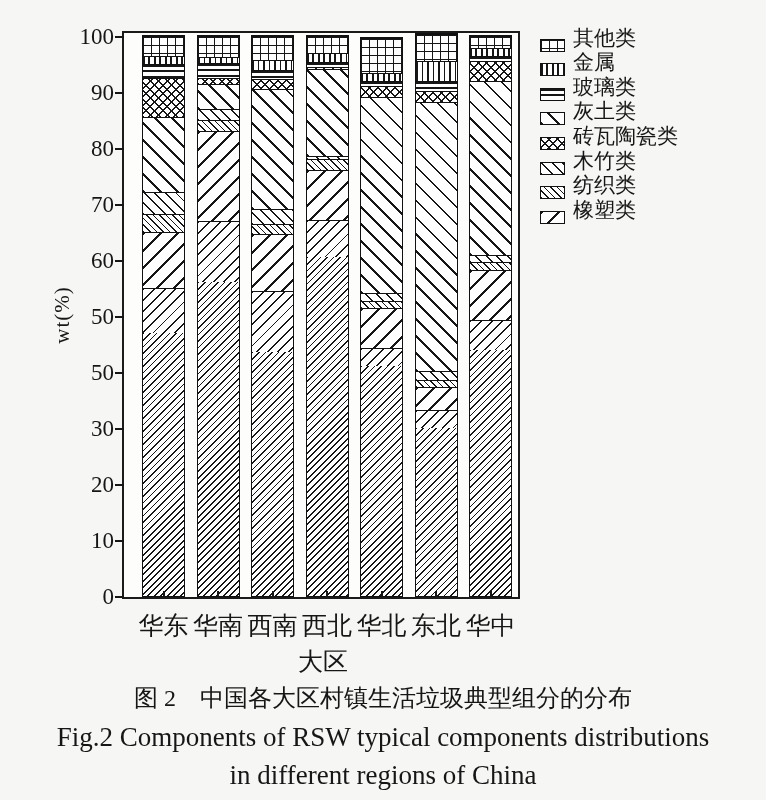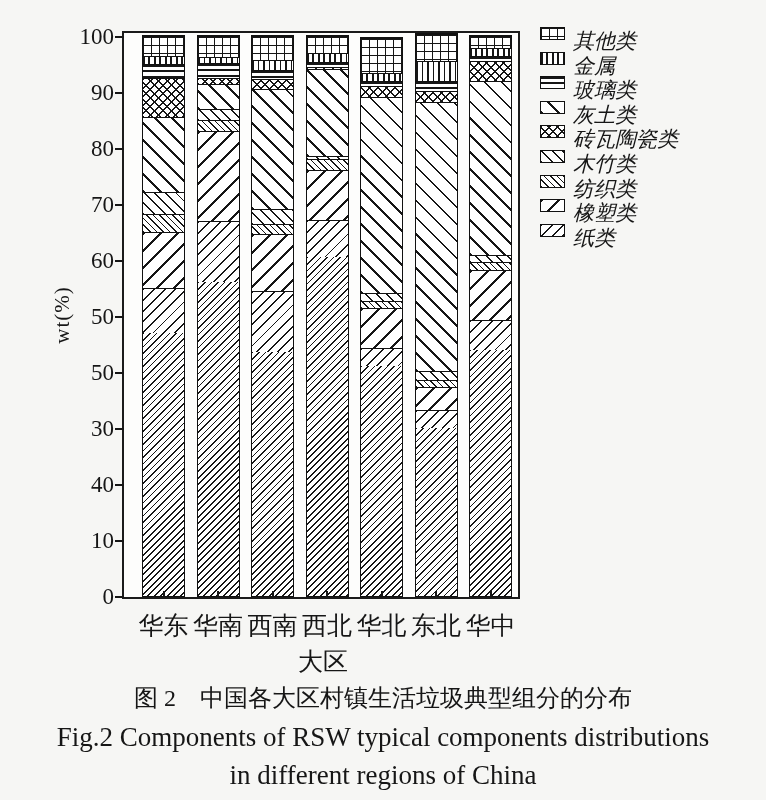--- a/index.html
+++ b/index.html
@@ -52,21 +52,21 @@
   .xtick-label{
     position:absolute;top:576px;width:70px;margin-left:-35px;text-align:center;
     font-size:25px;
   }
   #x-axis-title{
     position:absolute;left:0;top:612px;width:398px;text-align:center;font-size:25px;
   }
 
   
   #legend{position:absolute;left:540px;top:27px;}
-  .legend-item{display:flex;align-items:flex-start;height:24.6px;font-style:italic;}
+  .legend-item{display:flex;align-items:flex-end;height:24.6px;}
   .legend-swatch{
     width:25px;height:13px;box-sizing:border-box;border:1.4px solid #111;
     background-color:#fff;margin-right:8px;flex:0 0 auto;
   }
   .legend-label{font-size:21px;white-space:nowrap;}
 
   
   .caption{position:absolute;left:0;width:766px;text-align:center;}
   #caption-zh{top:682px;font-size:24px;}
   #caption-en1{top:722px;font-size:27px;}
@@ -79,21 +79,21 @@
 
   <div id="plot">
 
     <div id="y-axis-title">wt(%)</div>
     <div id="x-axis-title">大区</div>
   <div class="ytick-mark" style="bottom: -1px;"></div>
       <div class="ytick-label" style="bottom: -13px;">0</div>
       <div class="ytick-mark" style="bottom: 55px;"></div>
       <div class="ytick-label" style="bottom: 43px;">10</div>
       <div class="ytick-mark" style="bottom: 111px;"></div>
-      <div class="ytick-label" style="bottom: 99px;">40</div>
+      <div class="ytick-label" style="bottom: 99px;">20</div>
       <div class="ytick-mark" style="bottom: 167px;"></div>
       <div class="ytick-label" style="bottom: 155px;">30</div>
       <div class="ytick-mark" style="bottom: 223px;"></div>
       <div class="ytick-label" style="bottom: 211px;">50</div>
       <div class="ytick-mark" style="bottom: 279px;"></div>
       <div class="ytick-label" style="bottom: 267px;">50</div>
       <div class="ytick-mark" style="bottom: 335px;"></div>
       <div class="ytick-label" style="bottom: 323px;">60</div>
       <div class="ytick-mark" style="bottom: 391px;"></div>
       <div class="ytick-label" style="bottom: 379px;">70</div>
@@ -230,23 +230,19 @@
         <span class="legend-label">木竹类</span>
       </div>
       <div class="legend-item">
         <span class="legend-swatch pat-textile"></span>
         <span class="legend-label">纺织类</span>
       </div>
       <div class="legend-item">
         <span class="legend-swatch pat-rubber_plastic"></span>
         <span class="legend-label">橡塑类</span>
       </div>
-      <div class="legend-item">
-        <span class="legend-swatch pat-paper"></span>
-        <span class="legend-label">纸类</span>
-      </div>
     </div>
 
   <div id="caption-zh" class="caption">图 2　中国各大区村镇生活垃圾典型组分的分布</div>
   <div id="caption-en1" class="caption">Fig.2   Components of RSW typical components distributions</div>
   <div id="caption-en2" class="caption">in different regions of China</div>
 
 </div>
 
 </body></html>

